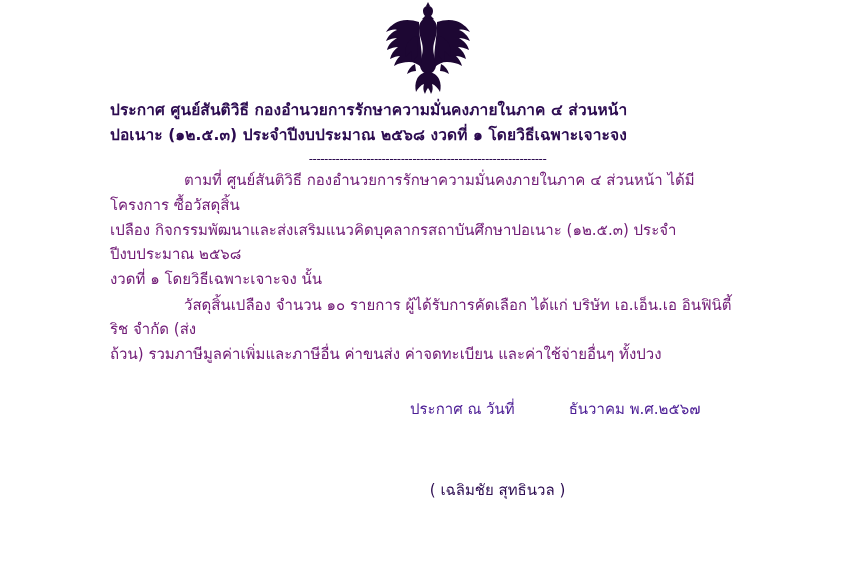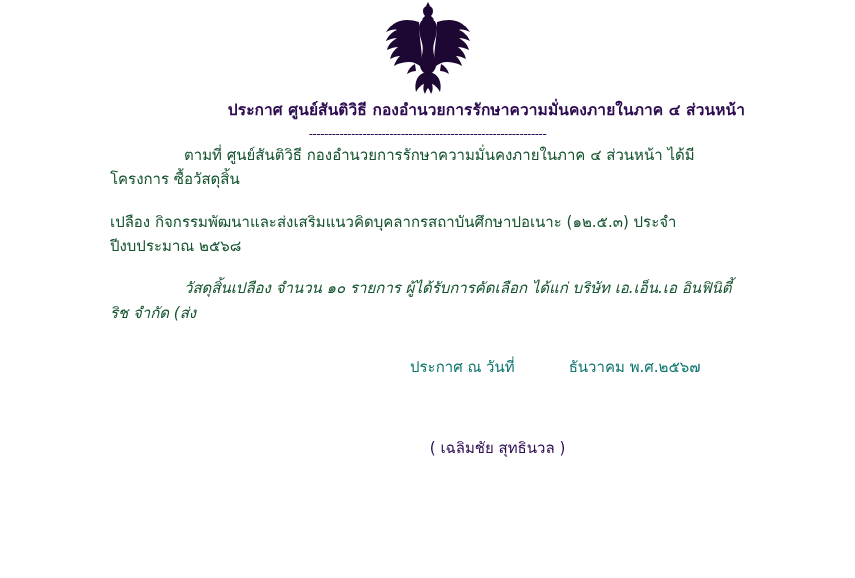--- a/index.html
+++ b/index.html
@@ -27,57 +27,57 @@
     align-items: flex-start;
     padding-top: 2px;
     height: 96px;
   }
   .emblem {
     width: 110px;
     height: 92px;
     display: block;
   }
   .title-block {
-    text-align: right;
+    text-align: left;
     font-weight: bold;
     font-size: 15.5px;
     line-height: 1.62;
     color: #2c0b50;
     letter-spacing: 0.1px;
   }
   .title-line { white-space: nowrap; }
   .rule {
     text-align: center;
     font-size: 12px;
     color: #2c0b50;
     letter-spacing: -0.5px;
     margin-top: 4px;
     margin-bottom: 2px;
     overflow: hidden;
     white-space: nowrap;
   }
   .body-block {
     font-size: 15px;
     line-height: 1.62;
-    color: #14532d;
+    color: #701a75;
     text-align: left;
     margin-top: 2px;
   }
   .para {
     margin: 0;
     padding: 0;
   }
   .indent-1 { text-indent: 74px; }
-  .indent-2 { text-indent: 74px; font-style: italic; }
-  .para + .para { margin-top: 18px; }
+  .indent-2 { text-indent: 74px; }
+  .para + .para { margin-top: 1px; }
   .gap-para { margin-top: 2px; }
   .date-line {
     font-size: 15px;
     line-height: 1.6;
-    color: #0f766e;
+    color: #4c1d95;
     margin-top: 30px;
     padding-left: 300px;
   }
   .date-line .dt-sep { display: inline-block; width: 54px; }
   .sign-block {
     margin-top: 56px;
     font-size: 15px;
     line-height: 1.78;
     color: #2c0b50;
     text-align: center;
@@ -111,29 +111,32 @@
         <path d="M55 70 c-5 0 -9 3 -11 7 c-2 4 -2 9 -1 13 c2 -4 5 -7 8 -8 c-1 3 -1 7 1 10 c1 -3 2 -5 3 -6 c1 1 2 3 3 6 c2 -3 2 -7 1 -10 c3 1 6 4 8 8 c1 -4 1 -9 -1 -13 c-2 -4 -6 -7 -11 -7 z"></path>
 
         <path d="M42 62 c-4 2 -7 6 -8 10 c3 -2 6 -3 9 -3 z"></path>
         <path d="M68 62 c4 2 7 6 8 10 c-3 -2 -6 -3 -9 -3 z"></path>
       </g>
     </svg>
   </div>
 
   <div class="title-block">
     <div class="title-line">ประกาศ ศูนย์สันติวิธี กองอำนวยการรักษาความมั่นคงภายในภาค ๔ ส่วนหน้า</div>
+    <div class="title-line">ปอเนาะ (๑๒.๕.๓) ประจำปีงบประมาณ ๒๕๖๘ งวดที่ ๑ โดยวิธีเฉพาะเจาะจง</div>
   </div>
 
   <div class="rule">--------------------------------------------------------------</div>
 
   <div class="body-block">
     <p class="para indent-1">ตามที่ ศูนย์สันติวิธี กองอำนวยการรักษาความมั่นคงภายในภาค ๔ ส่วนหน้า ได้มีโครงการ ซื้อวัสดุสิ้น</p>
     <p class="para">เปลือง กิจกรรมพัฒนาและส่งเสริมแนวคิดบุคลากรสถาบันศึกษาปอเนาะ (๑๒.๕.๓) ประจำปีงบประมาณ ๒๕๖๘</p>
+    <p class="para">งวดที่ ๑ โดยวิธีเฉพาะเจาะจง  นั้น</p>
 
     <p class="para indent-2 gap-para">วัสดุสิ้นเปลือง จำนวน ๑๐ รายการ ผู้ได้รับการคัดเลือก ได้แก่ บริษัท เอ.เอ็น.เอ อินฟินิตี้ ริช จำกัด (ส่ง</p>
+    <p class="para">ถ้วน) รวมภาษีมูลค่าเพิ่มและภาษีอื่น ค่าขนส่ง ค่าจดทะเบียน และค่าใช้จ่ายอื่นๆ ทั้งปวง</p>
   </div>
 
   <div class="date-line">
     <span>ประกาศ  ณ  วันที่</span><span class="dt-sep"></span><span>ธันวาคม  พ.ศ.๒๕๖๗</span>
   </div>
 
   <div class="sign-block">
     <div class="sign-line">( เฉลิมชัย  สุทธินวล )</div>
 
   </div>

